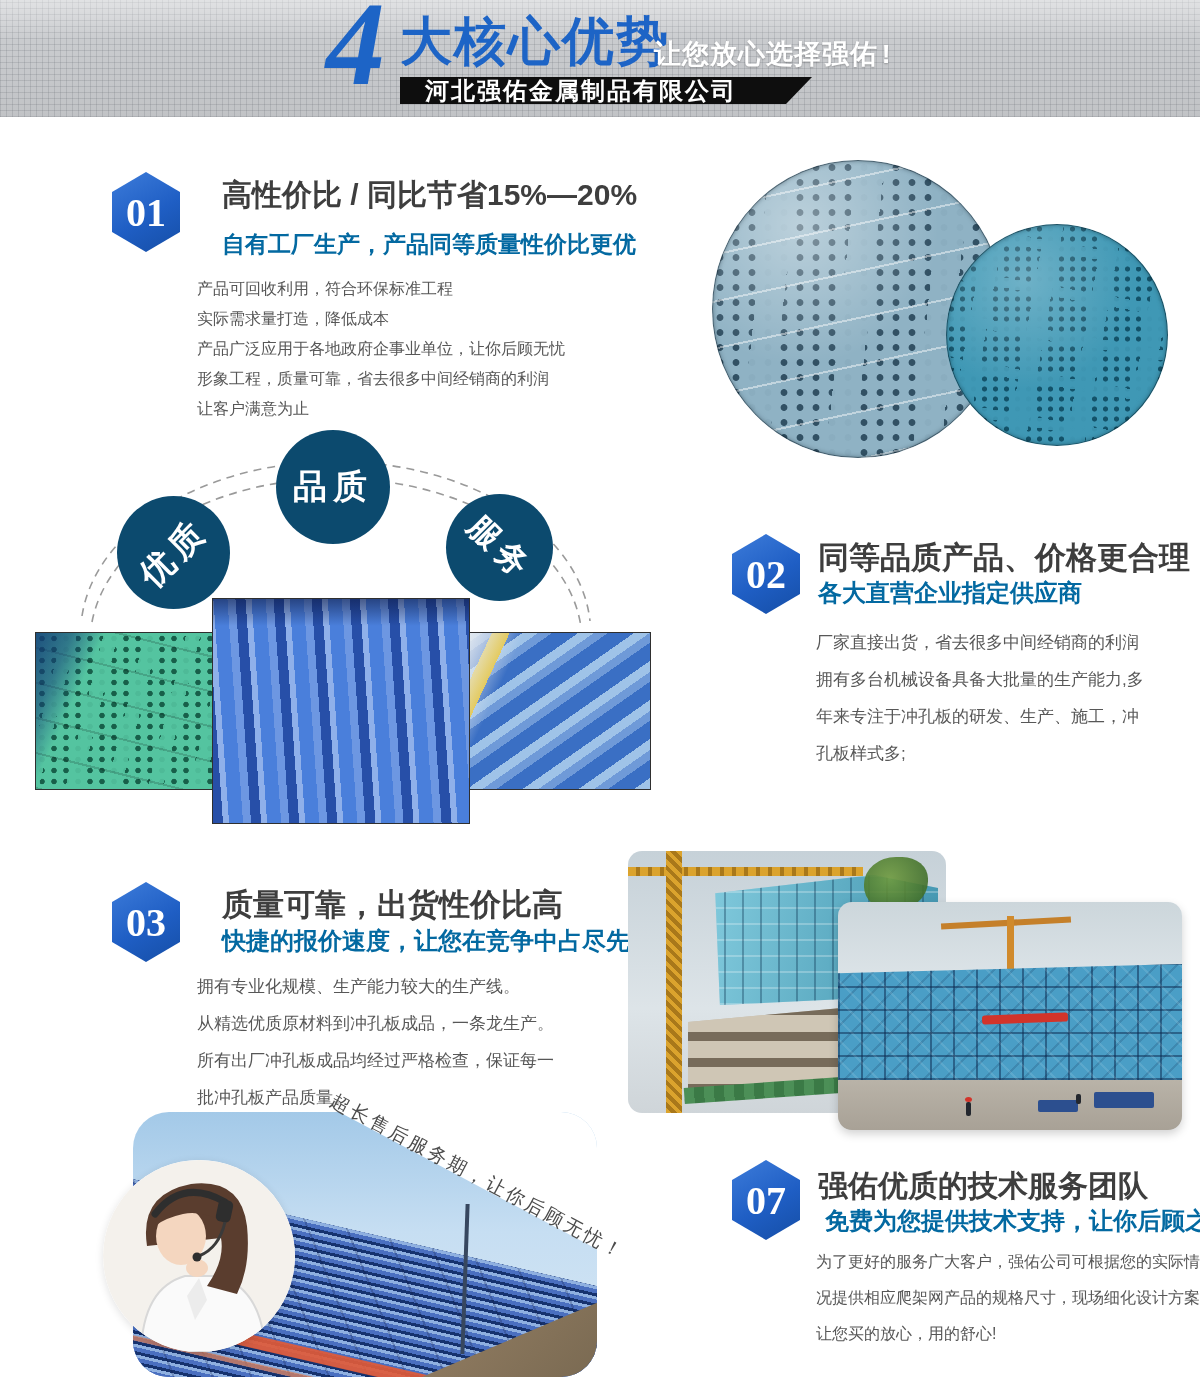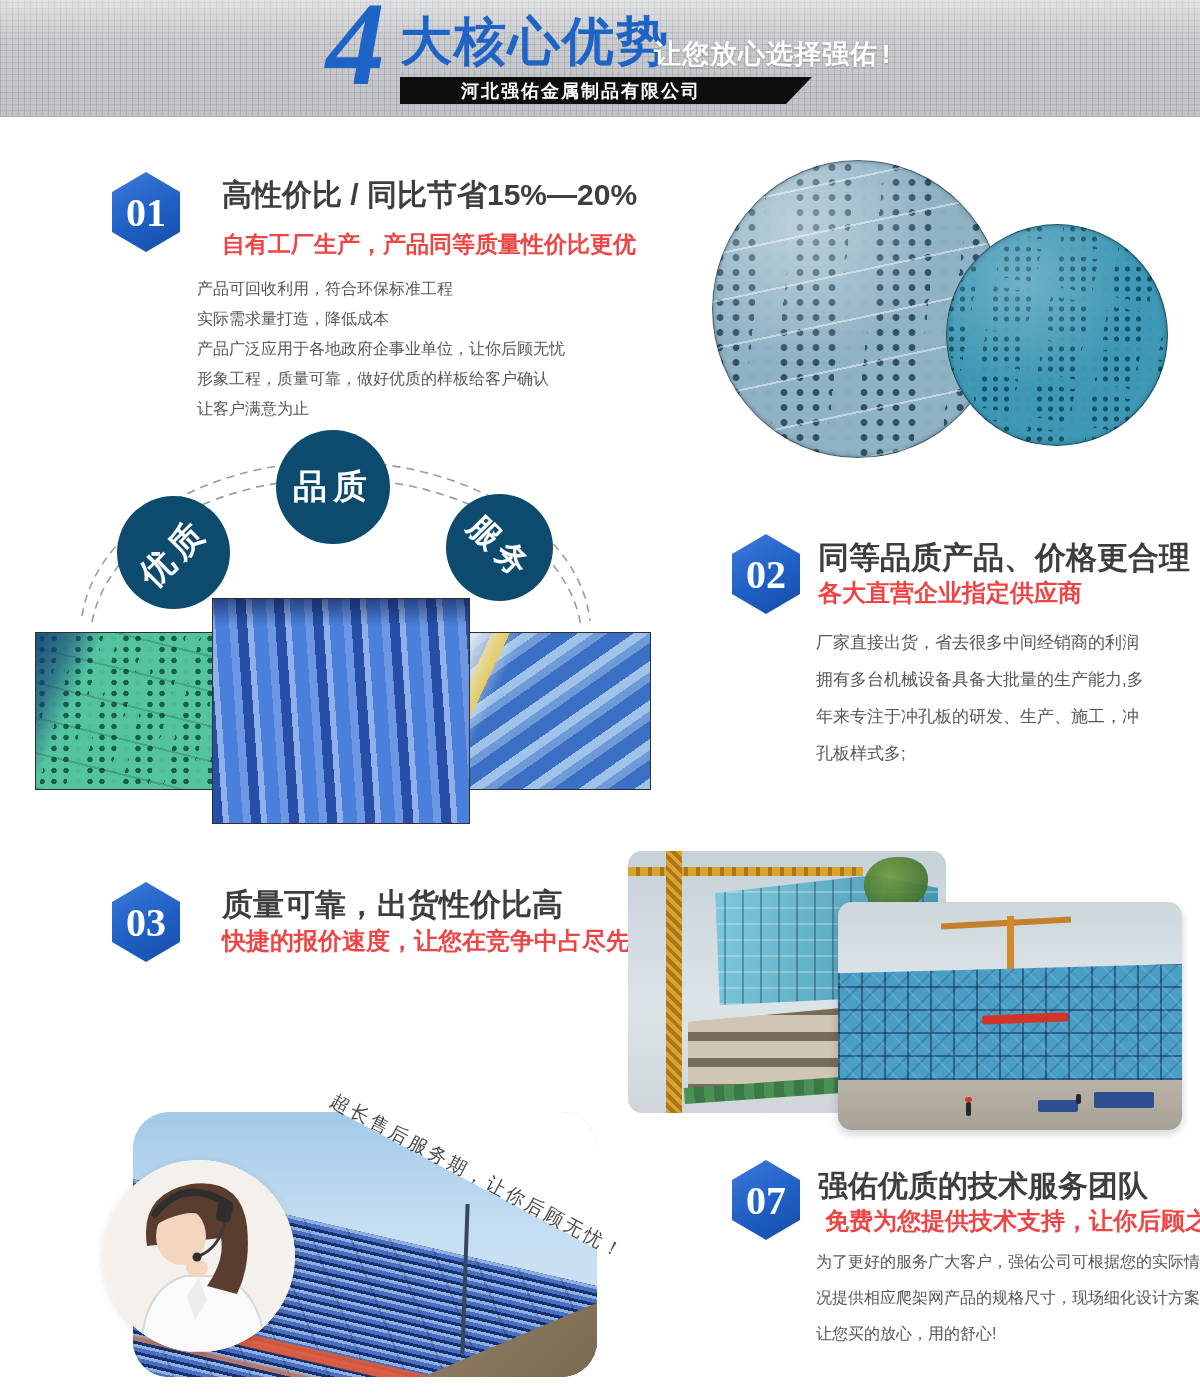--- a/index.html
+++ b/index.html
@@ -15,21 +15,21 @@
       repeating-linear-gradient(90deg, rgba(110,115,122,.22) 0 1px, transparent 1px 6px);}
   .big-number{position:absolute;left:326px;top:-14px;font-family:"Liberation Serif",serif;
     font-style:italic;font-weight:bold;font-size:118px;line-height:118px;color:#1d64c6;}
   .head-title{position:absolute;left:400px;top:14px;font-family:"Liberation Serif",serif;
     font-weight:bold;font-size:52px;line-height:56px;color:#1d64c6;letter-spacing:2px;}
   .head-sub{position:absolute;left:654px;top:36px;font-family:Liberation Mono, monospace;
     font-weight:bold;font-size:27px;color:#ffffff;text-shadow:0 1px 2px rgba(0,0,0,.25);letter-spacing:1px;}
   .company-banner{position:absolute;left:400px;top:77px;width:412px;height:27px;background:#0e0e0e;
     clip-path:polygon(0 0,100% 0,calc(100% - 26px) 100%,0 100%);
     display:flex;align-items:center;justify-content:center;}
-  .company-banner span{color:#fff;font-size:18px;font-weight:bold;letter-spacing:2px;padding-right:50px;}
+  .company-banner span{color:#fff;font-size:24px;font-weight:bold;letter-spacing:2px;padding-right:50px;}
 
   
   .hex{position:absolute;width:68px;height:80px;
     background:linear-gradient(150deg,#3d7cda 0%,#1f5ec4 55%,#15folk 100%);
     background:linear-gradient(150deg,#3d7cda 0%,#1f5ec4 55%,#154ea6 100%);
     clip-path:polygon(50% 0,100% 25%,100% 75%,50% 100%,0 75%,0 25%);
     display:flex;align-items:center;justify-content:center;
     color:#fff;font-family:"Liberation Serif",serif;font-weight:bold;font-size:40px;}
   .hex.h01{left:112px;top:172px;}
   .hex.h02{left:732px;top:534px;}
@@ -37,21 +37,21 @@
   .hex.h04{left:732px;top:1160px;}
 
   
   .sec-title{position:absolute;color:#3e3e3e;font-weight:bold;font-size:30px;white-space:nowrap;}
   .sans-title{font-family:"Liberation Sans",sans-serif;}
   .serif-title{font-family:"Liberation Serif",serif;font-size:31px;}
   .t01{left:222px;top:175px;}
   .t02{left:818px;top:537px;}
   .t03{left:222px;top:884px;}
   .t04{left:818px;top:1166px;}
-  .sec-sub{position:absolute;color:#ef4444;font-family:"Liberation Serif",serif;
+  .sec-sub{position:absolute;color:#0369a1;font-family:"Liberation Serif",serif;
     font-weight:bold;white-space:nowrap;}
   .s01{left:222px;top:229px;font-size:23px;}
   .s02{left:818px;top:577px;font-size:24px;}
   .s03{left:222px;top:925px;font-size:24px;}
   .s04{left:825px;top:1205px;font-size:24px;}
   .para{position:absolute;color:#575757;}
   .p1{left:197px;top:274px;width:430px;font-size:16px;line-height:30px;}
   .p2{left:816px;top:624px;width:400px;font-size:17px;line-height:37px;}
   .p3{left:197px;top:968px;width:440px;font-size:17px;line-height:37px;}
   .p4{left:816px;top:1244px;width:410px;font-size:16px;line-height:36px;}
@@ -209,21 +209,21 @@
 
   <div class="hex h01">
     <span>01</span>
   </div>
   <div class="sec-title sans-title t01">高性价比 / 同比节省15%—20%</div>
   <div class="sec-sub s01">自有工厂生产，产品同等质量性价比更优</div>
   <div class="para p1">
     <div>产品可回收利用，符合环保标准工程</div>
     <div>实际需求量打造，降低成本</div>
     <div>产品广泛应用于各地政府企事业单位，让你后顾无忧</div>
-    <div>形象工程，质量可靠，做好优质的样板给客户确认</div>
+    <div>形象工程，质量可靠，省去很多中间经销商的利润</div>
     <div>让客户满意为止</div>
   </div>
   <div class="panel-circle panel-big"></div>
   <div class="panel-circle panel-small"></div>
 
   <svg class="connector-svg" width="640" height="230" viewBox="0 0 640 230">
     <path d="M 42 196 A 255 172 0 0 1 550 201" fill="none" stroke="#9a9a9a" stroke-width="1.6" stroke-dasharray="8 6"></path>
     <path d="M 52 202 A 246 164 0 0 1 541 207" fill="none" stroke="#9a9a9a" stroke-width="1.6" stroke-dasharray="8 6"></path>
   </svg>
   <div class="value-circle vc1">
@@ -250,20 +250,26 @@
     <div>拥有多台机械设备具备大批量的生产能力,多</div>
     <div>年来专注于冲孔板的研发、生产、施工，冲</div>
     <div>孔板样式多;</div>
   </div>
 
   <div class="hex h03">
     <span>03</span>
   </div>
   <div class="sec-title serif-title t03">质量可靠，出货性价比高</div>
   <div class="sec-sub s03">快捷的报价速度，让您在竞争中占尽先机</div>
+  <div class="para p3">
+    <div>拥有专业化规模、生产能力较大的生产线。</div>
+    <div>从精选优质原材料到冲孔板成品，一条龙生产。</div>
+    <div>所有出厂冲孔板成品均经过严格检查，保证每一</div>
+    <div>批冲孔板产品质量。</div>
+  </div>
 
   <div class="photoA">
     <div class="craneA-jib"></div>
     <div class="craneA-mast"></div>
     <div class="mesh-top"></div>
     <div class="floors"></div>
     <div class="green-strip"></div>
     <div class="tree"></div>
   </div>
   <div class="photoB">

